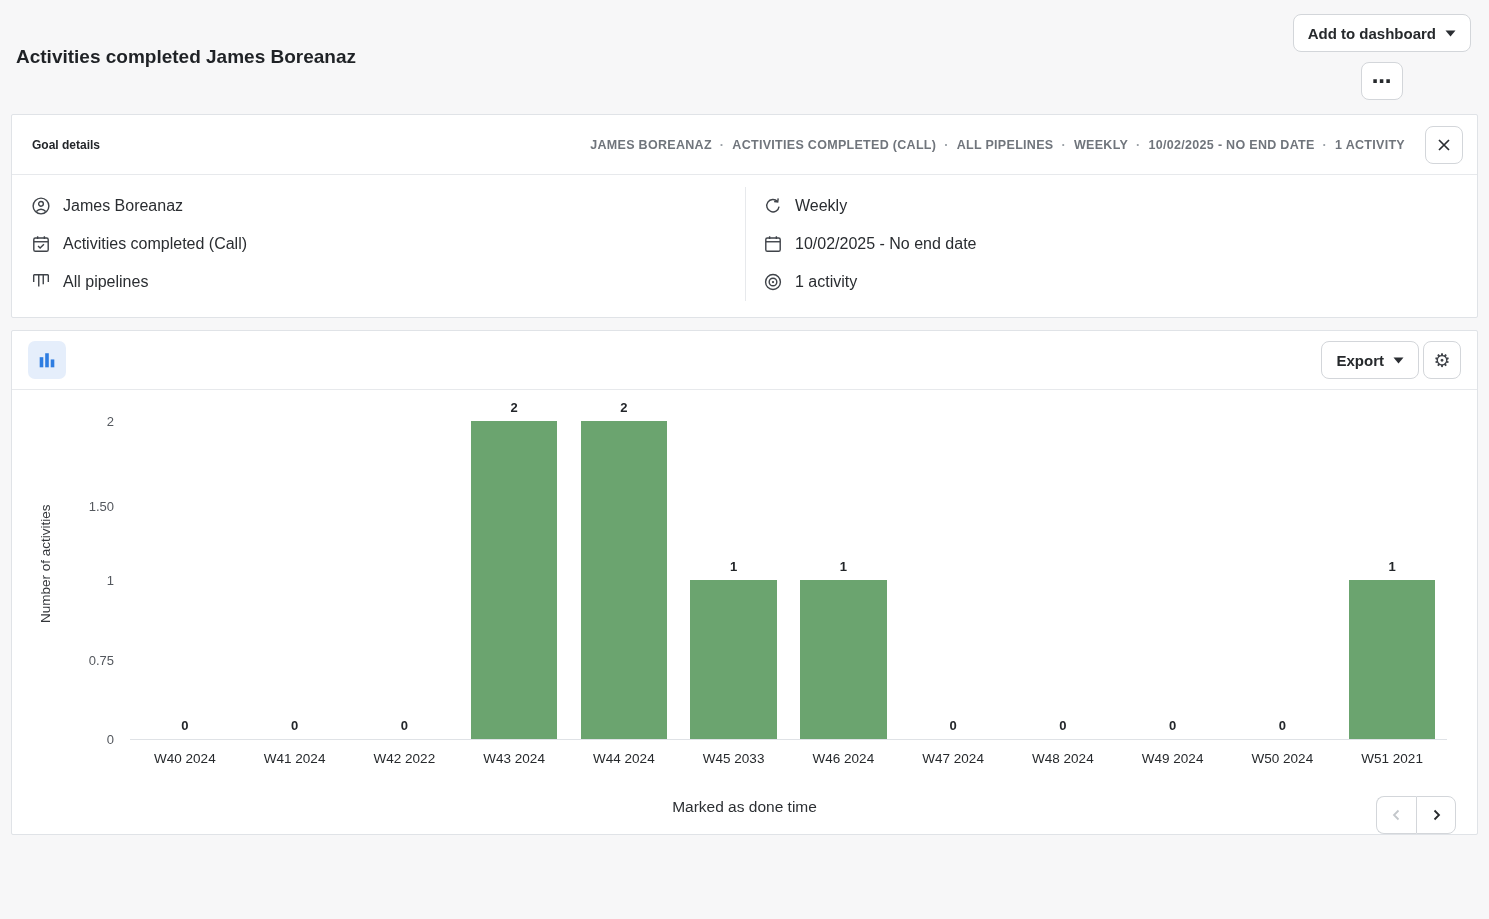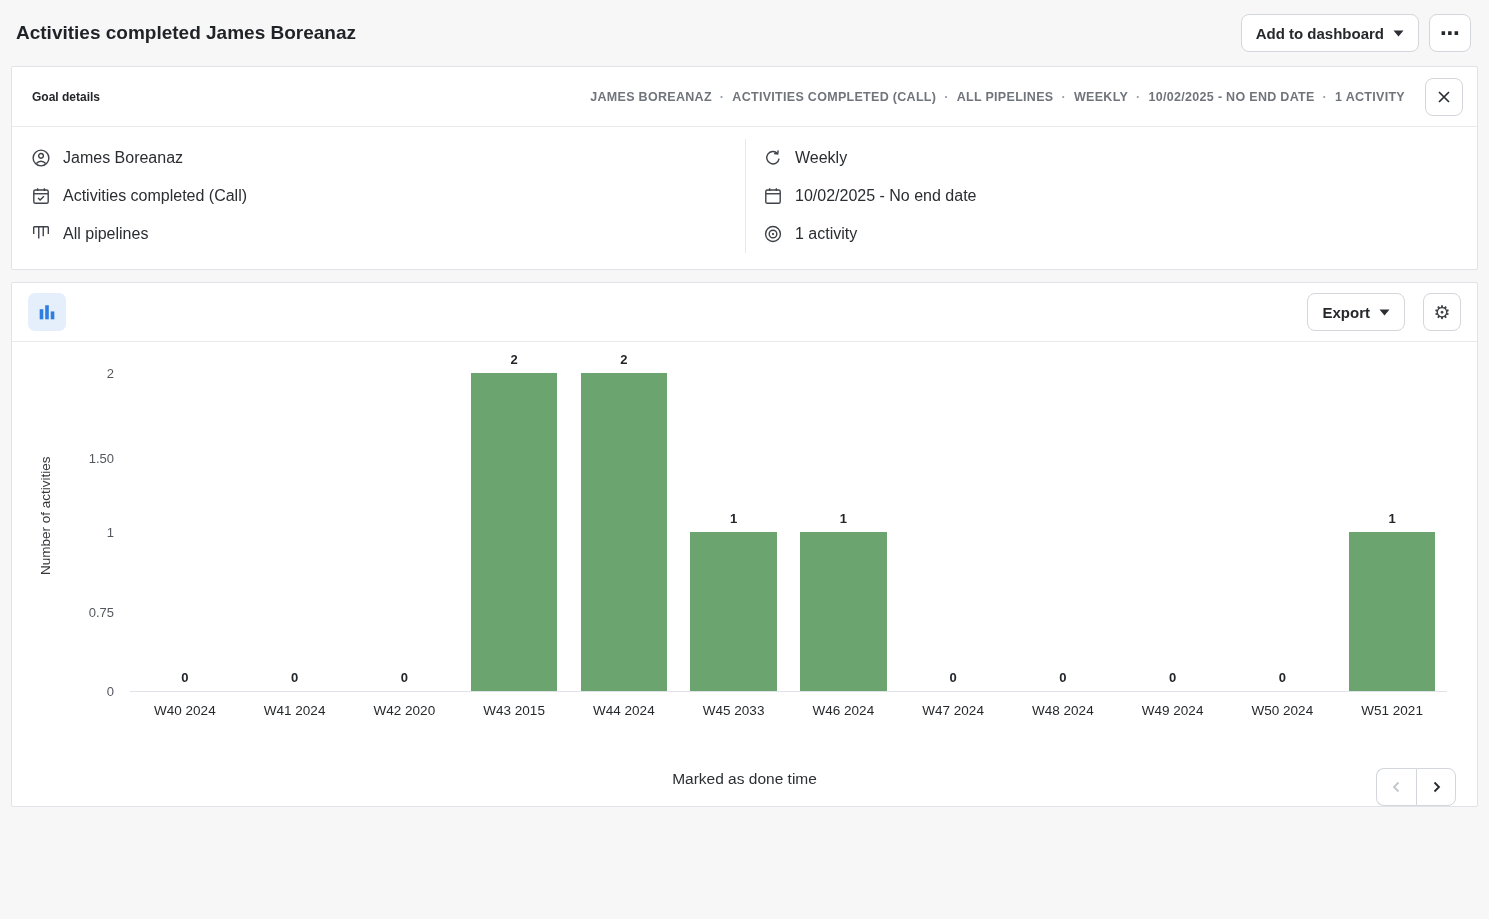--- a/index.html
+++ b/index.html
@@ -8,21 +8,21 @@
     font-family: "Liberation Sans", "DejaVu Sans", sans-serif;
     background: #f7f7f8;
     color: #26292c;
     overflow: hidden;
   }
   .topbar {
     display: flex; align-items: center; justify-content: space-between;
     padding: 14px 18px 14px 16px;
   }
   .page-title { font-size: 19px; font-weight: 700; color: #1f2226; }
-  .topbar-actions { display: flex; gap: 10px; align-items: center; }
+  .topbar-actions { display: flex; gap: 10px; align-items: center; flex-direction: column; }
 
   .btn {
     display: inline-flex; align-items: center; gap: 9px;
     background: #fff; border: 1px solid #d3d6da; border-radius: 8px;
     height: 38px; padding: 0 14px; font-size: 15px; font-weight: 600;
     color: #26292c; cursor: pointer; font-family: inherit;
   }
   .btn.icon-btn { width: 42px; padding: 0; justify-content: center; }
   .btn.sq { width: 38px; padding: 0; justify-content: center; }
 
@@ -52,21 +52,21 @@
 
   
   .chart-toolbar {
     display: flex; align-items: center; justify-content: space-between;
     padding: 10px 16px; border-bottom: 1px solid #e7e9ec;
   }
   .chart-type-icon {
     width: 38px; height: 38px; border-radius: 7px; background: #e5eefb;
     display: flex; align-items: center; justify-content: center; cursor: pointer;
   }
-  .toolbar-right { display: flex; gap: 18px; align-items: center; }
+  .toolbar-right { display: flex; gap: 4px; align-items: center; }
   .gear-glyph { font-size: 19px; color: #3f4349; line-height: 1; }
 
   .period-row { padding: 24px 21px 0 0; display: flex; justify-content: flex-end; }
 
   .chart-wrap { display: flex; padding: 0 0 0 14px; margin-top: -2px; }
   .ylabel {
     width: 38px; height: 352px; display: flex; align-items: center; justify-content: center;
     writing-mode: vertical-rl; transform: rotate(180deg);
     font-size: 13.5px; color: #33363a;
   }
@@ -79,21 +79,21 @@
     display: flex; align-items: flex-end;
   }
   .col { flex: 1; display: flex; flex-direction: column; align-items: center; justify-content: flex-end; height: 100%; }
   .val { font-size: 13px; font-weight: 700; color: #23262a; margin-bottom: 6px; }
   .bar { width: 79%; border-radius: 0; }
   .cat-grid { display: flex; }
   .yaxis-spacer { width: 66px; flex: 0 0 66px; }
   .cats { flex: 1; display: flex; }
   .cat { flex: 1; text-align: center; padding-top: 11px; font-size: 13.5px; color: #26292c; }
 
-  .chart-footer { position: relative; margin-top: 52px; padding-bottom: 18px; display: flex; justify-content: center; align-items: flex-start; }
+  .chart-footer { position: relative; margin-top: 32px; padding-bottom: 18px; display: flex; justify-content: center; align-items: flex-start; }
   .xlabel { font-size: 15.5px; color: #2c2f33; }
   .pager { position: absolute; right: 21px; top: -2px; display: flex; }
   .pager button {
     width: 40px; height: 38px; background: #fff; border: 1px solid #d3d6da;
     display: flex; align-items: center; justify-content: center; cursor: pointer;
   }
   .pager button:first-child { border-radius: 8px 0 0 8px; border-right: none; }
   .pager button:last-child { border-radius: 0 8px 8px 0; }
 </style>
 </head>
@@ -282,22 +282,22 @@
                 <div class="val">1</div>
                 <div class="bar" style="height: 159px; background: rgb(107, 164, 111);"></div>
               </div>
             </div>
         </div>
         <div class="cat-grid">
           <div class="yaxis-spacer"></div>
           <div class="cats" id="cats">
               <div class="cat">W40 2024</div>
               <div class="cat">W41 2024</div>
-              <div class="cat">W42 2020</div>
-              <div class="cat">W43 2015</div>
+              <div class="cat">W42 2022</div>
+              <div class="cat">W43 2024</div>
               <div class="cat">W44 2024</div>
               <div class="cat">W45 2033</div>
               <div class="cat">W46 2024</div>
               <div class="cat">W47 2024</div>
               <div class="cat">W48 2024</div>
               <div class="cat">W49 2024</div>
               <div class="cat">W50 2024</div>
               <div class="cat">W51 2021</div>
             </div>
         </div>

